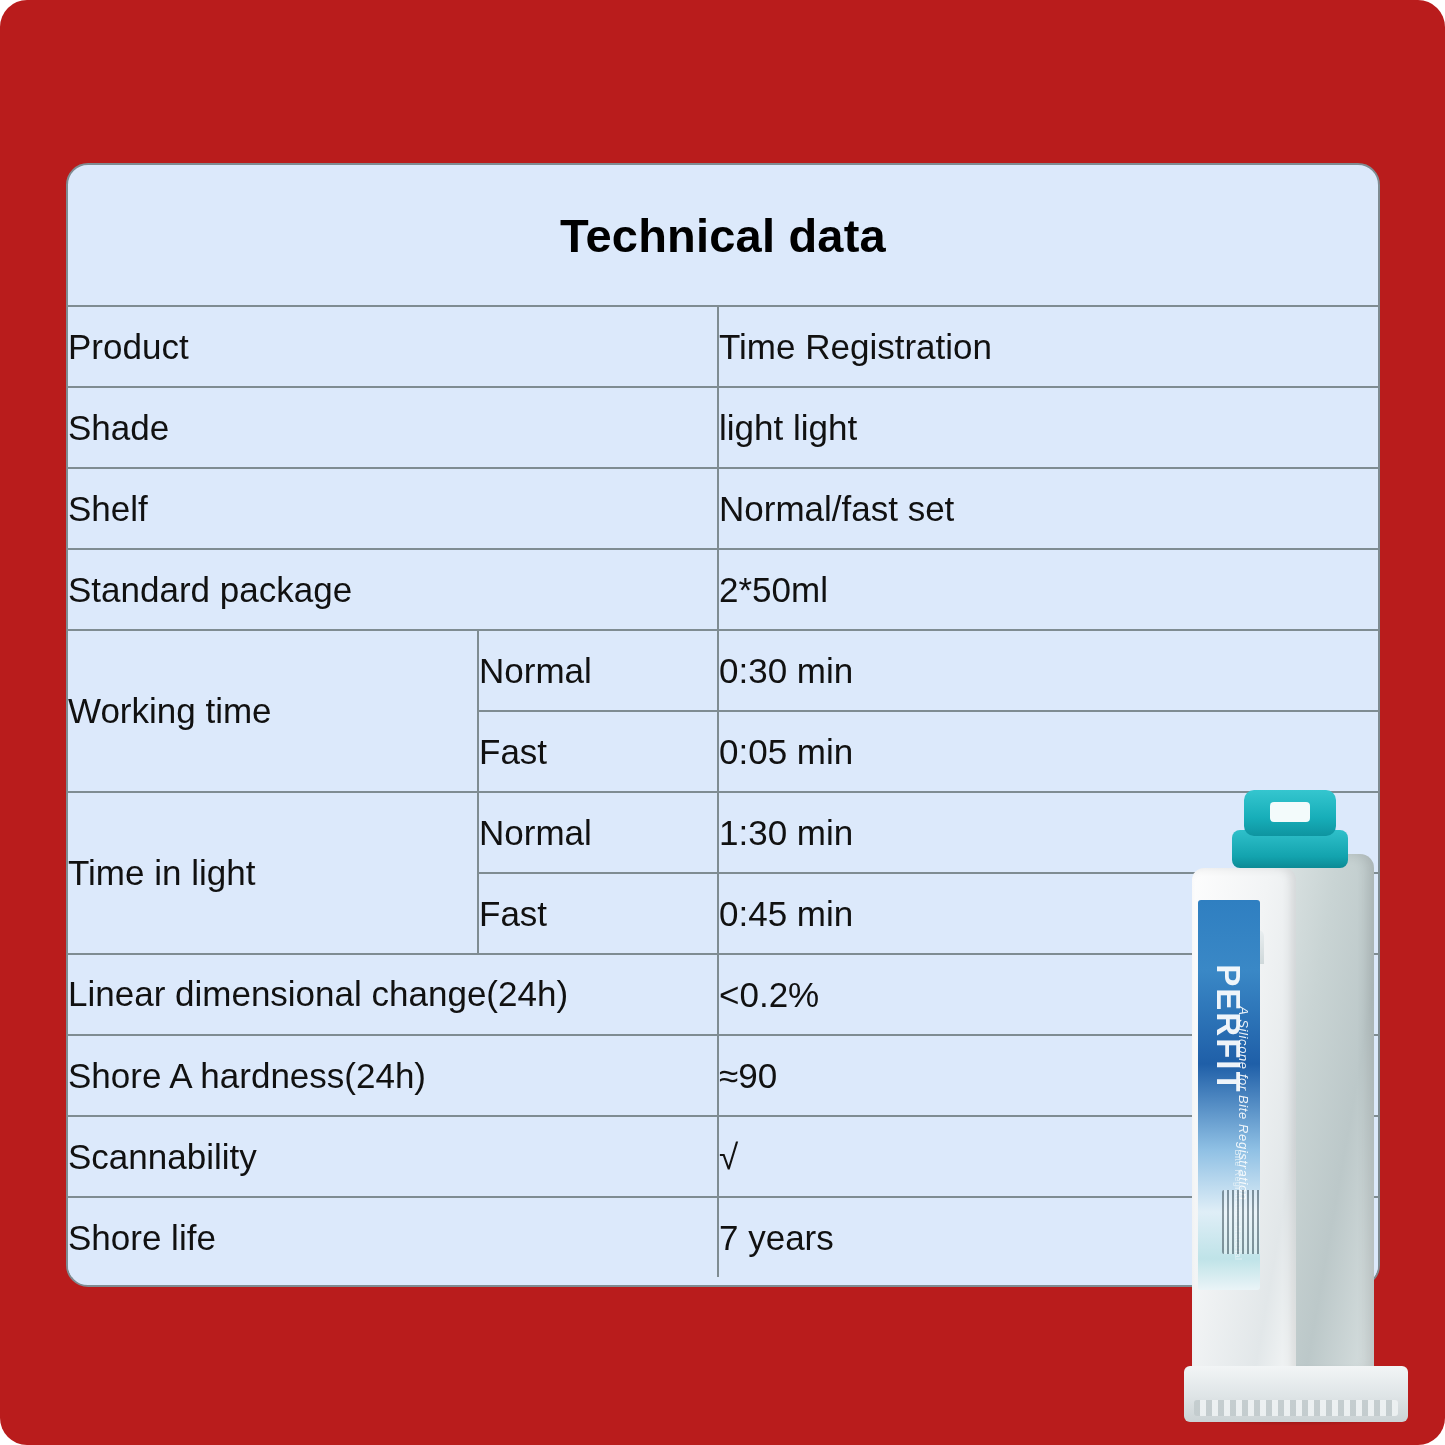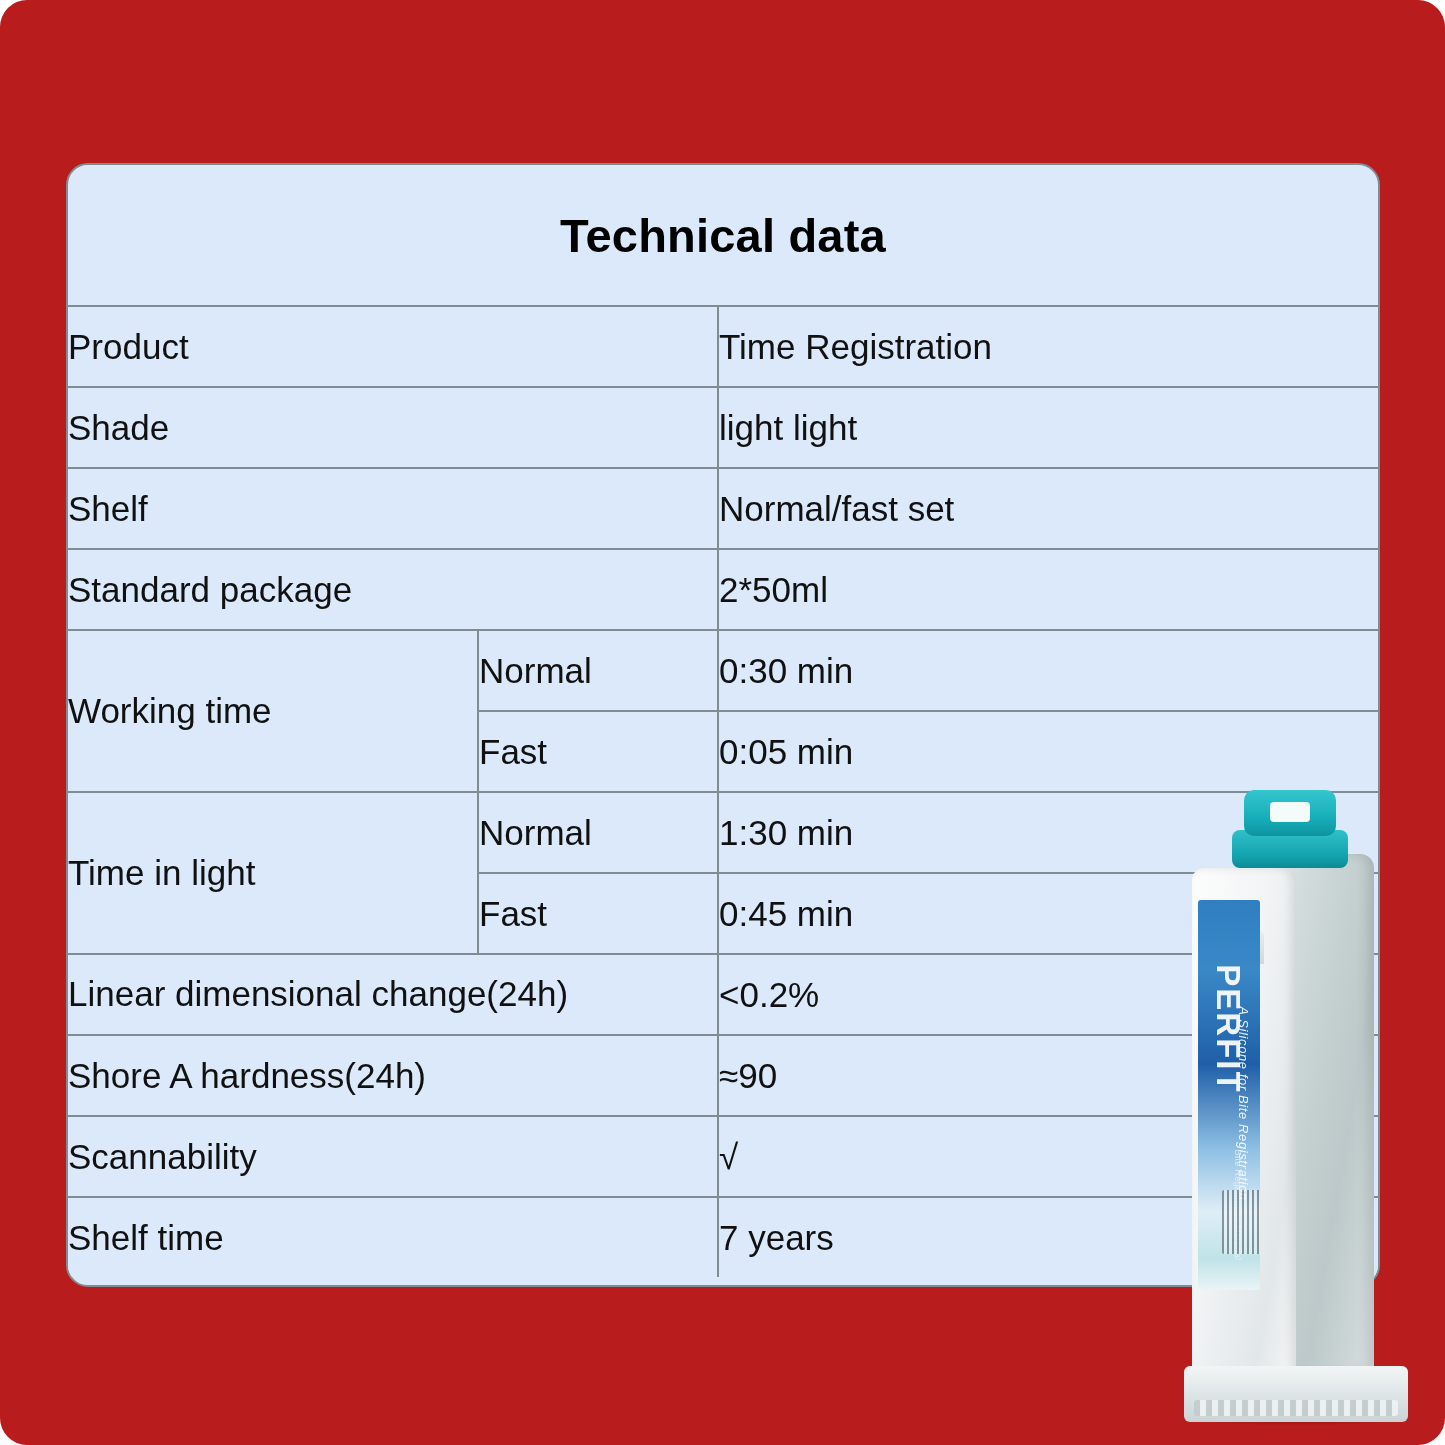--- a/index.html
+++ b/index.html
@@ -308,21 +308,21 @@
         </tr>
         <tr>
           <td class="label" colspan="2">Shore A hardness(24h)</td>
           <td class="value last">≈90</td>
         </tr>
         <tr>
           <td class="label" colspan="2">Scannability</td>
           <td class="value last">√</td>
         </tr>
         <tr>
-          <td class="label" colspan="2">Shelf time</td>
+          <td class="label" colspan="2">Shore life</td>
           <td class="value last">7 years</td>
         </tr>
       </tbody>
     </table>
   </div>
 
   <div class="product">
     <div class="shadow"></div>
     <div class="barrel-back"></div>
     <div class="cap-collar"></div>

